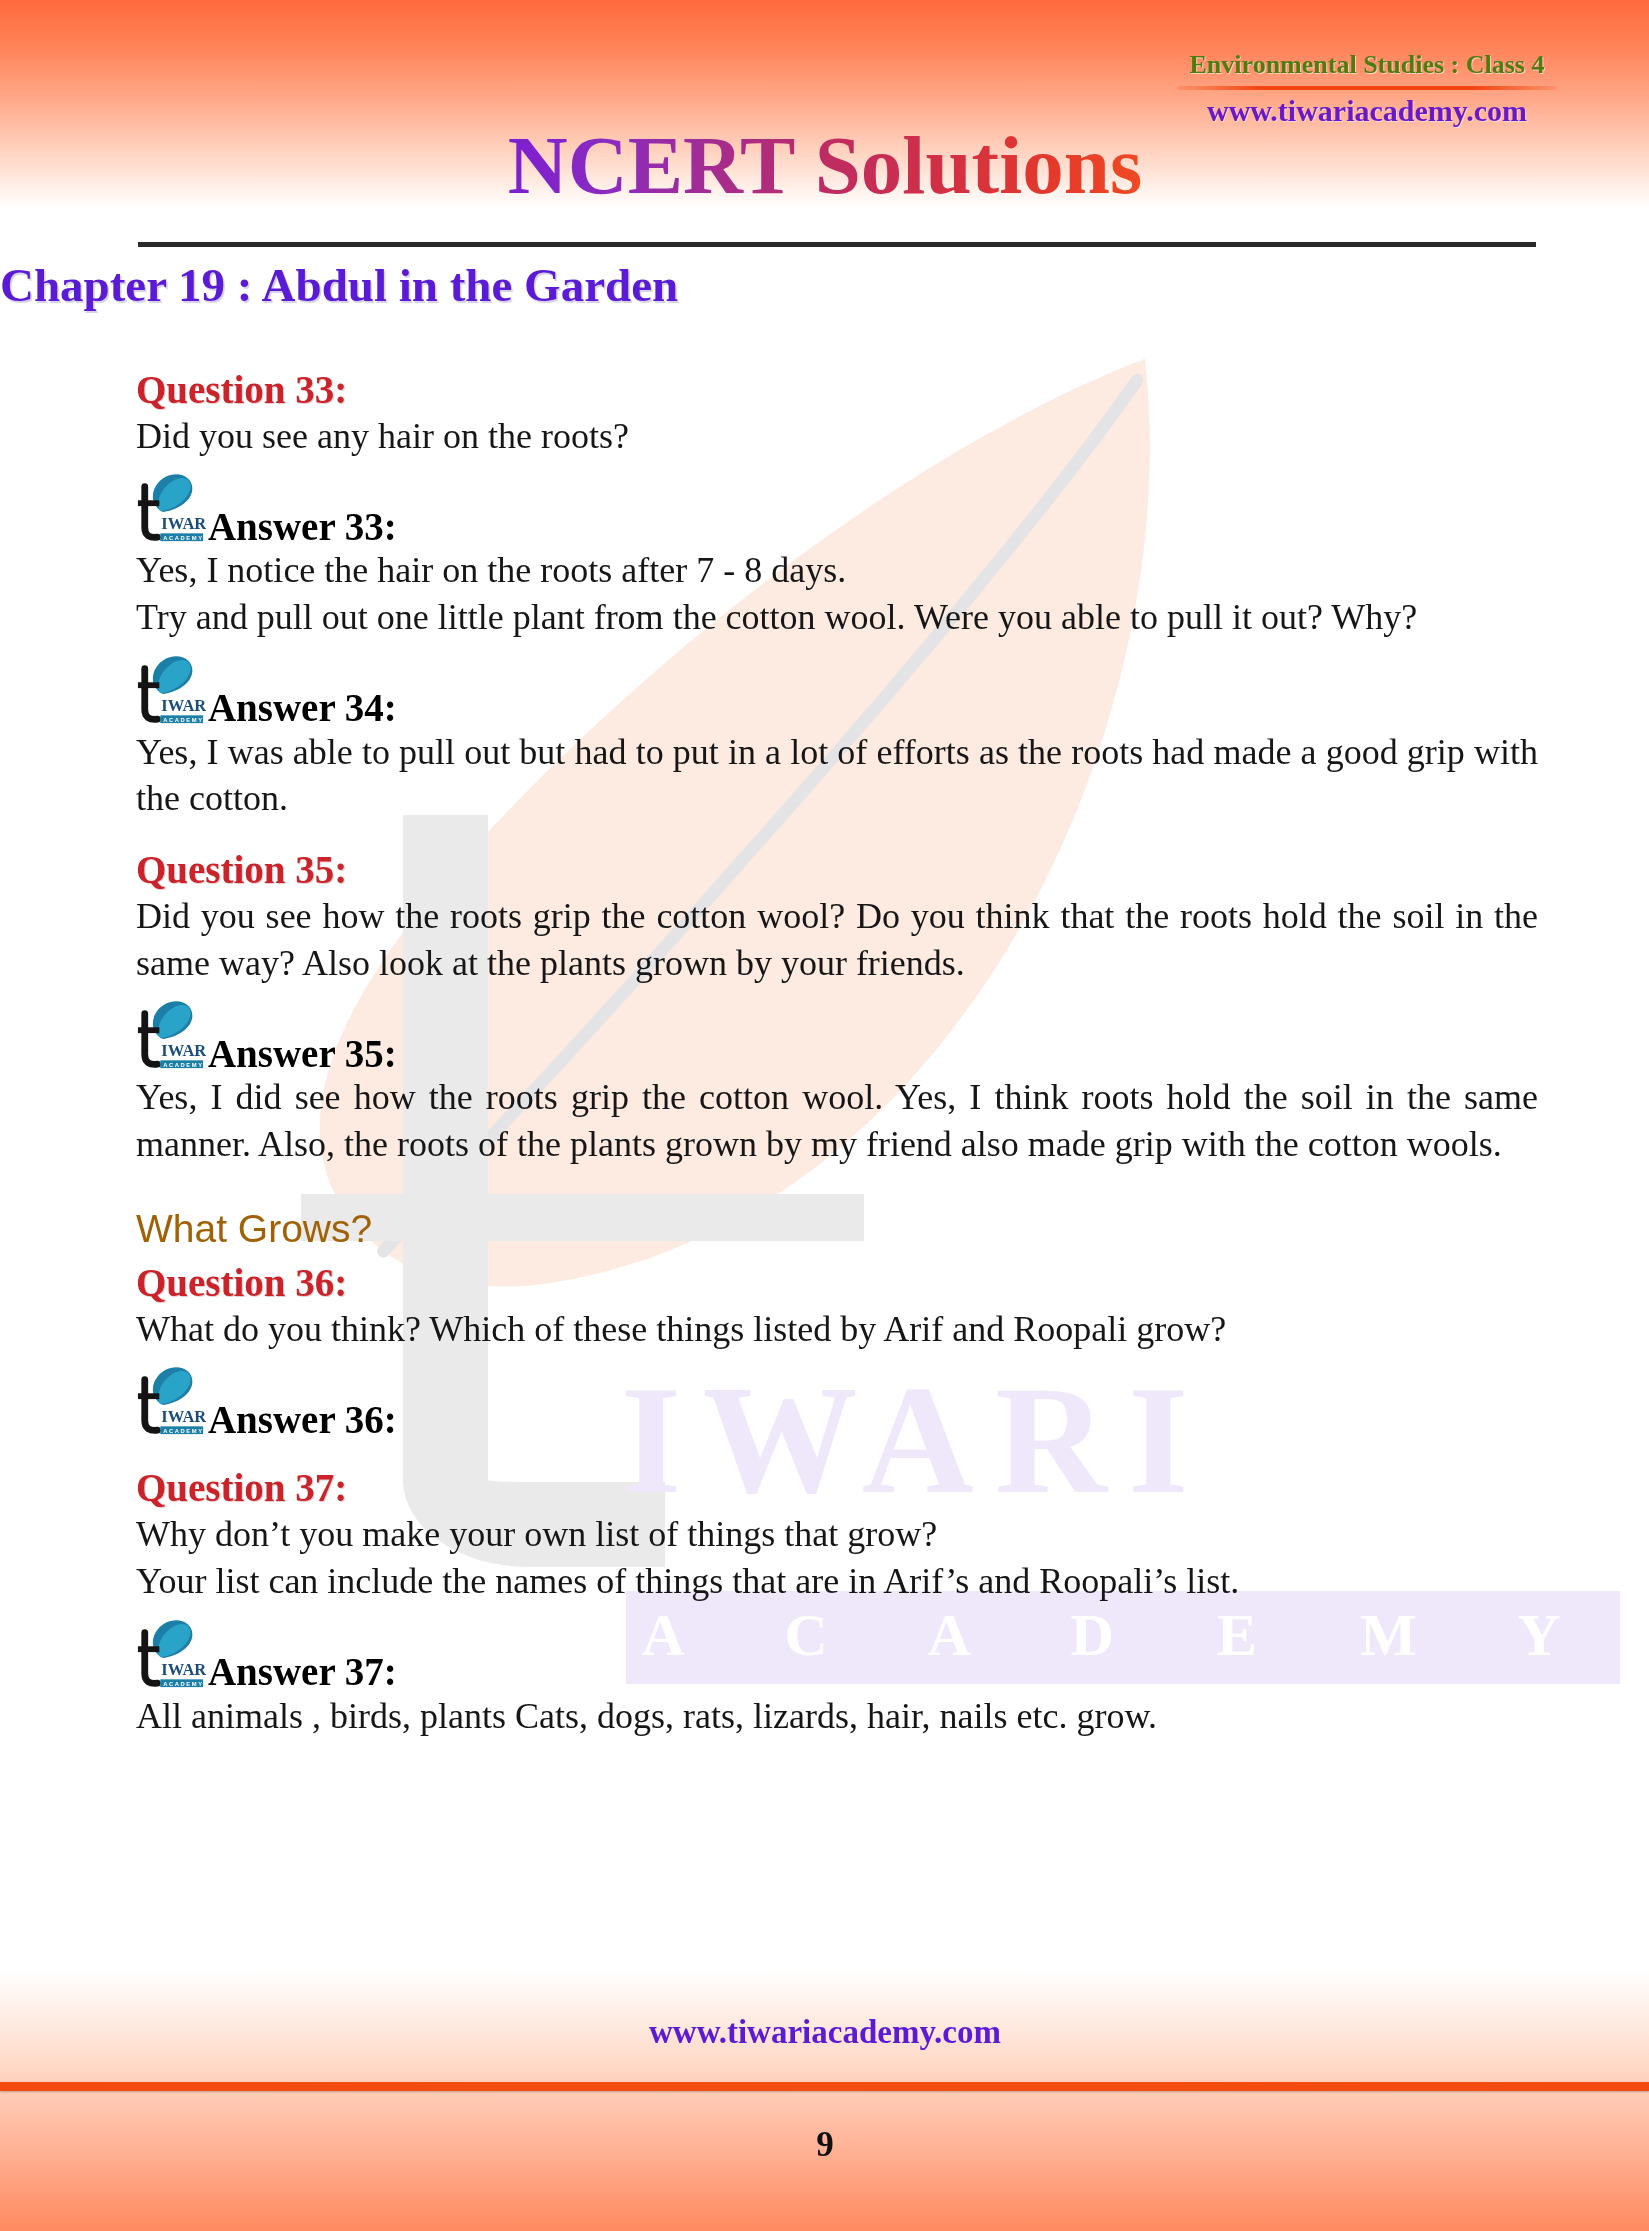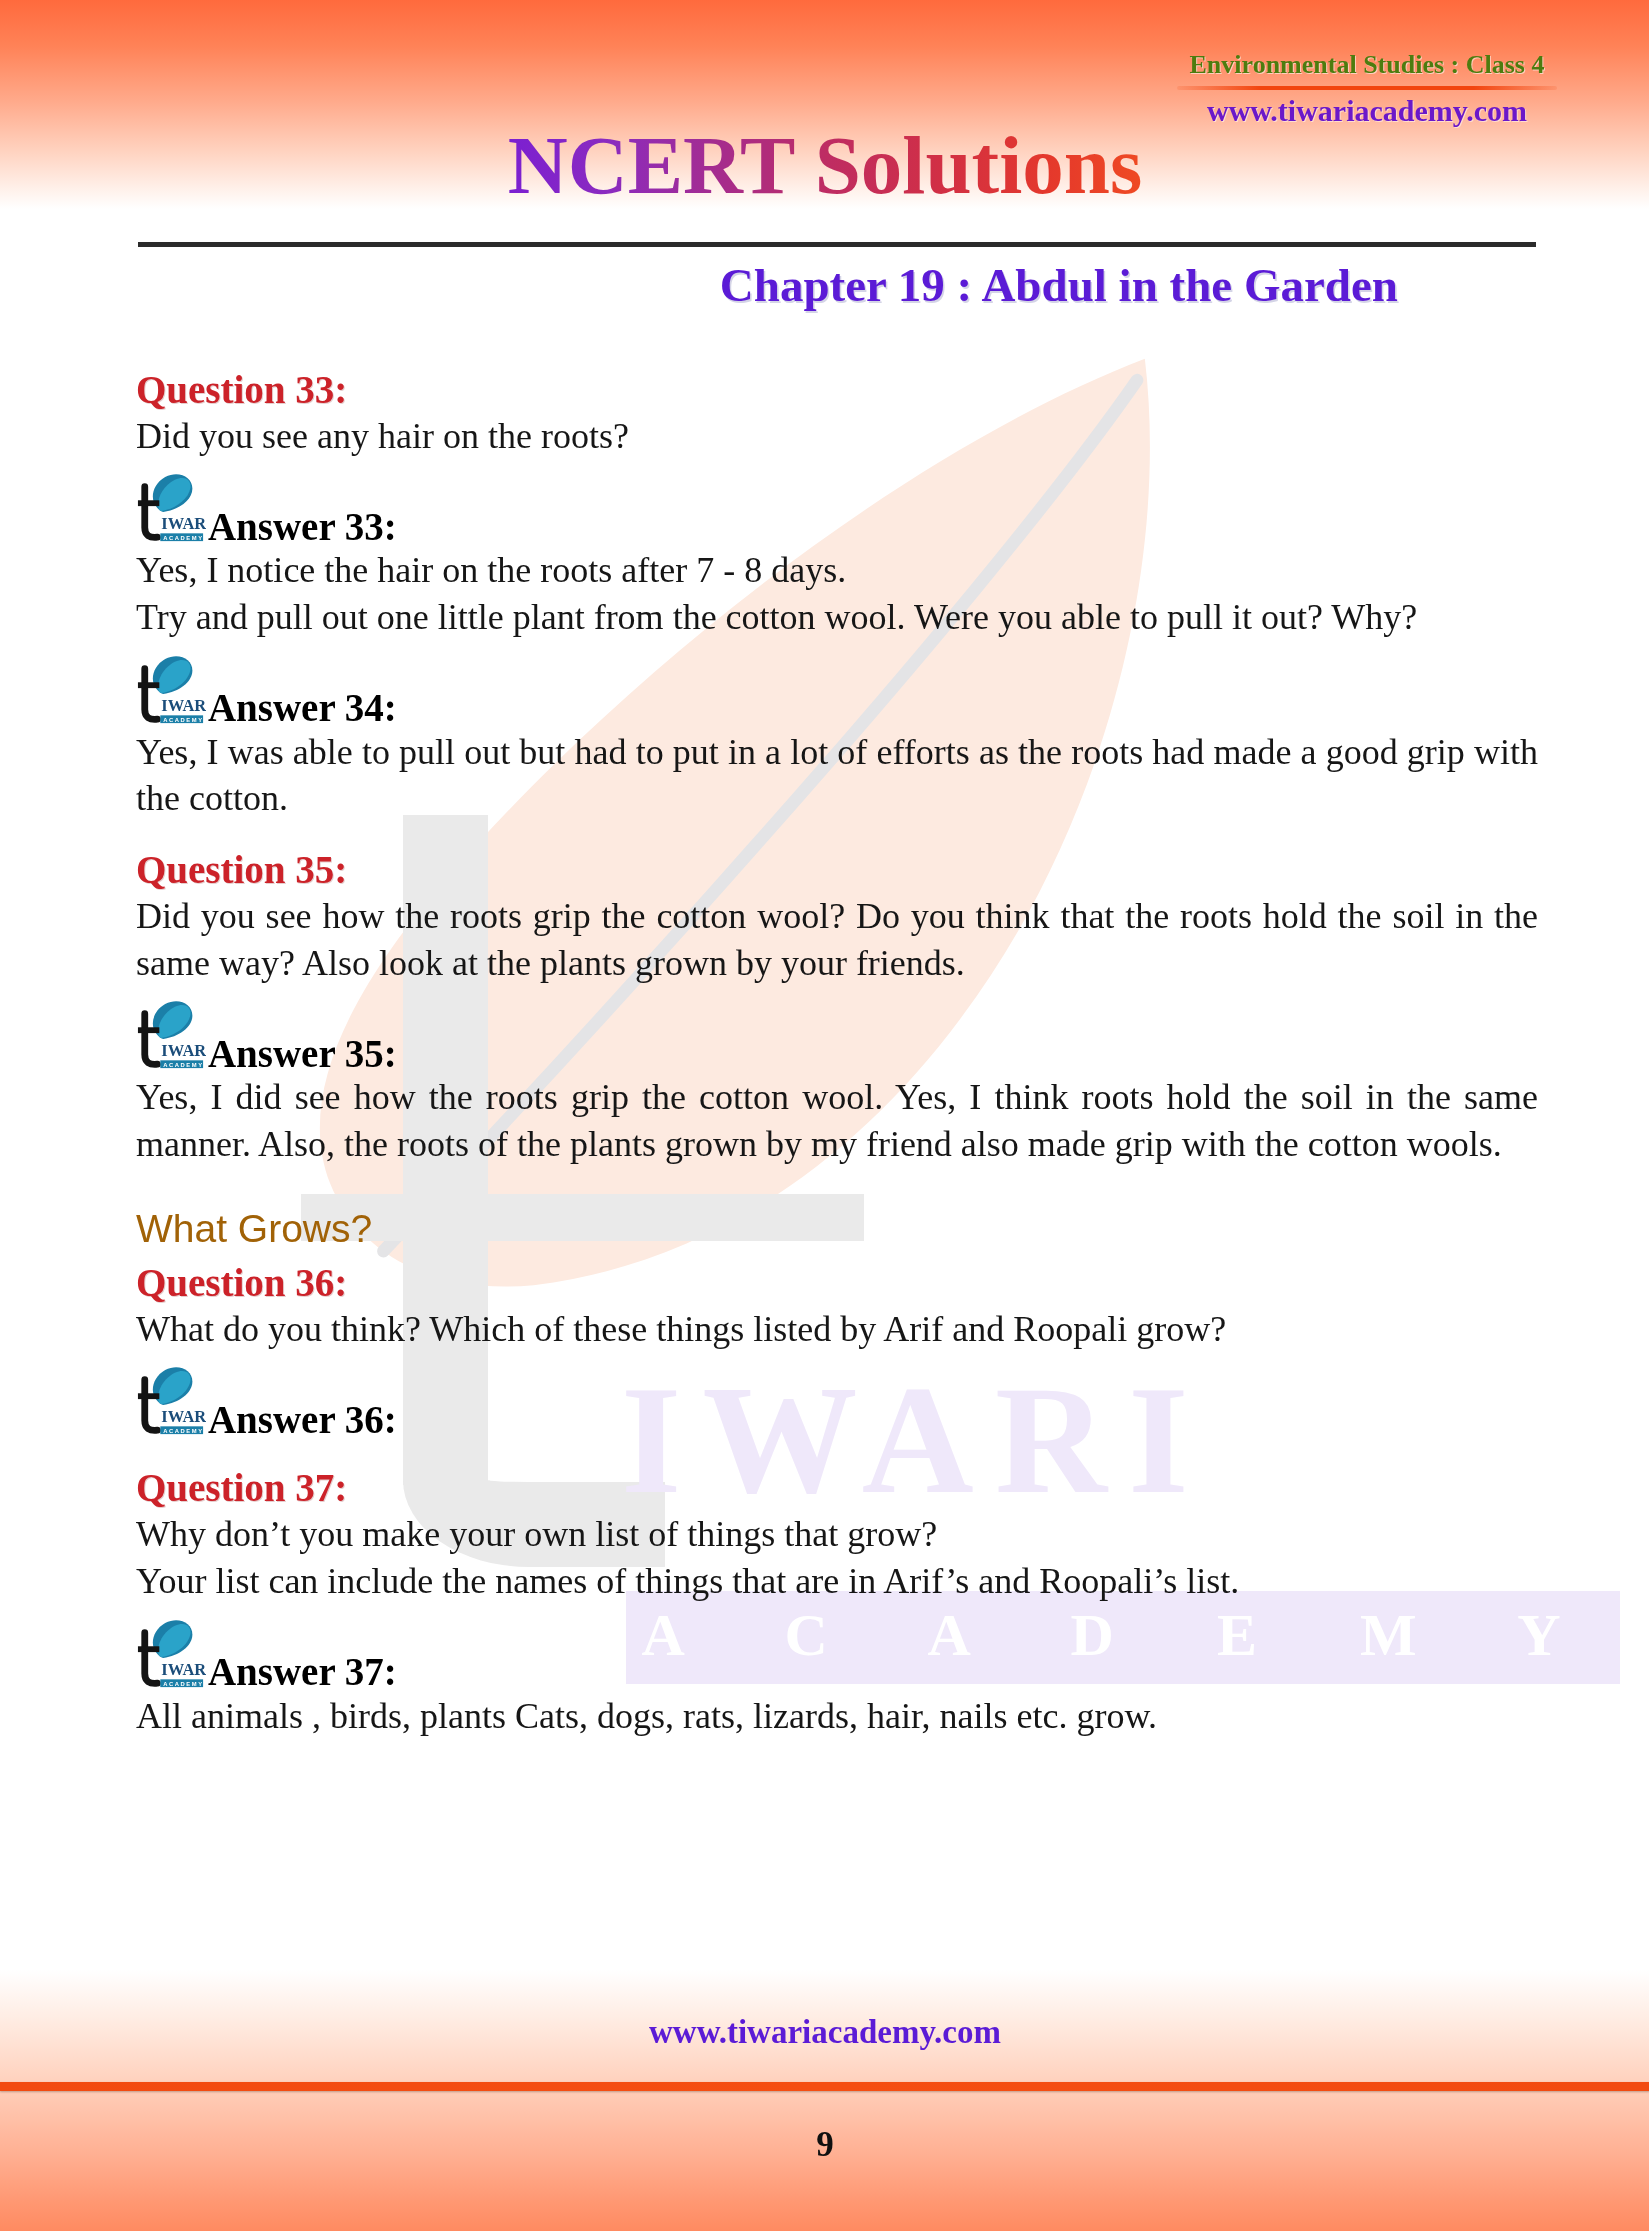--- a/index.html
+++ b/index.html
@@ -102,21 +102,21 @@
     background:linear-gradient(to right,#7B1FD1 0%,#8B2BBF 16%,#A52C8E 33%,#BE2C63 50%,#D12F45 68%,#E4382C 85%,#EF4A23 100%);
     -webkit-background-clip:text; background-clip:text;
     -webkit-text-fill-color:transparent; color:transparent;
     text-shadow:none;
   }
   .title-rule {
     position:absolute; left:138px; top:242px; width:1398px; height:4.9px;
     background:#2B2B2B;
   }
   .chapter {
-    position:absolute; left:0; top:258px; width:1398px; text-align:right;
+    position:absolute; left:0; top:258px; width:1398px; text-align:left;
     font-family:"Liberation Serif", serif;
     font-size:47px; font-weight:700; color:#5B1BD6;
     text-shadow:1.5px 1.5px 0 rgba(160,160,200,.45);
   }
 
   
   .content {
     position:absolute; left:136px; top:351px; width:1402px;
   }
   .q-head {

